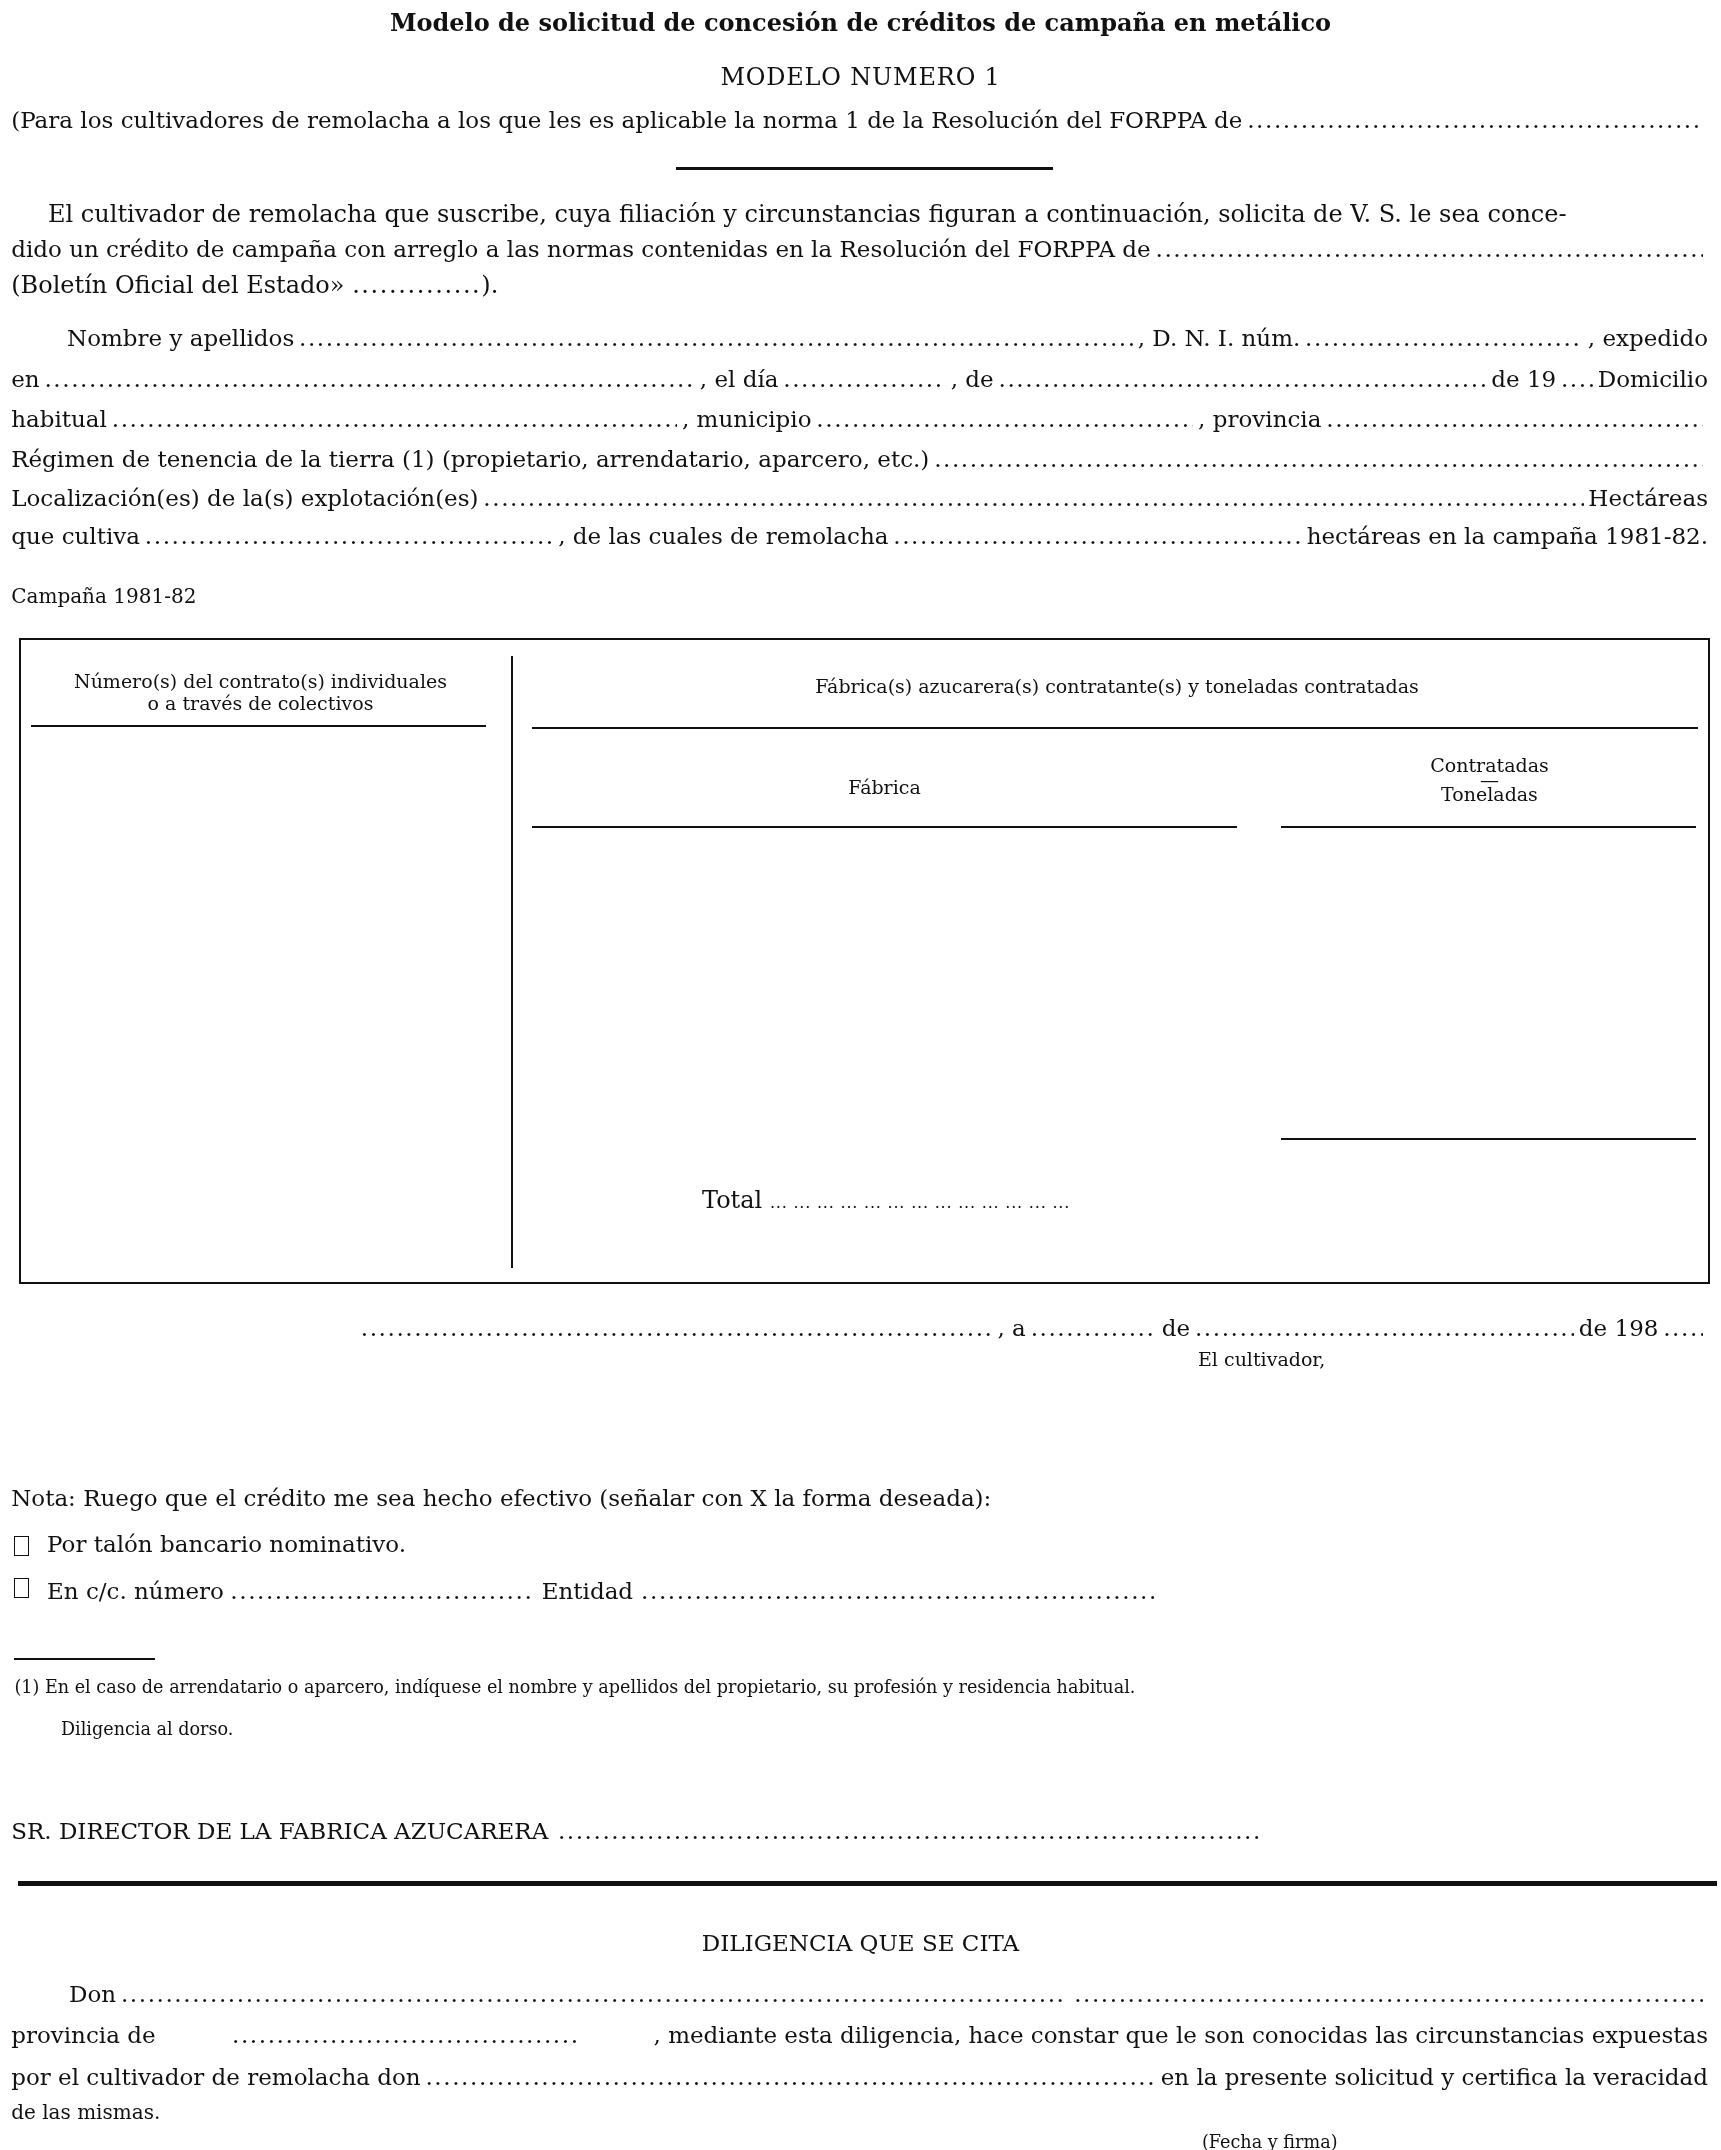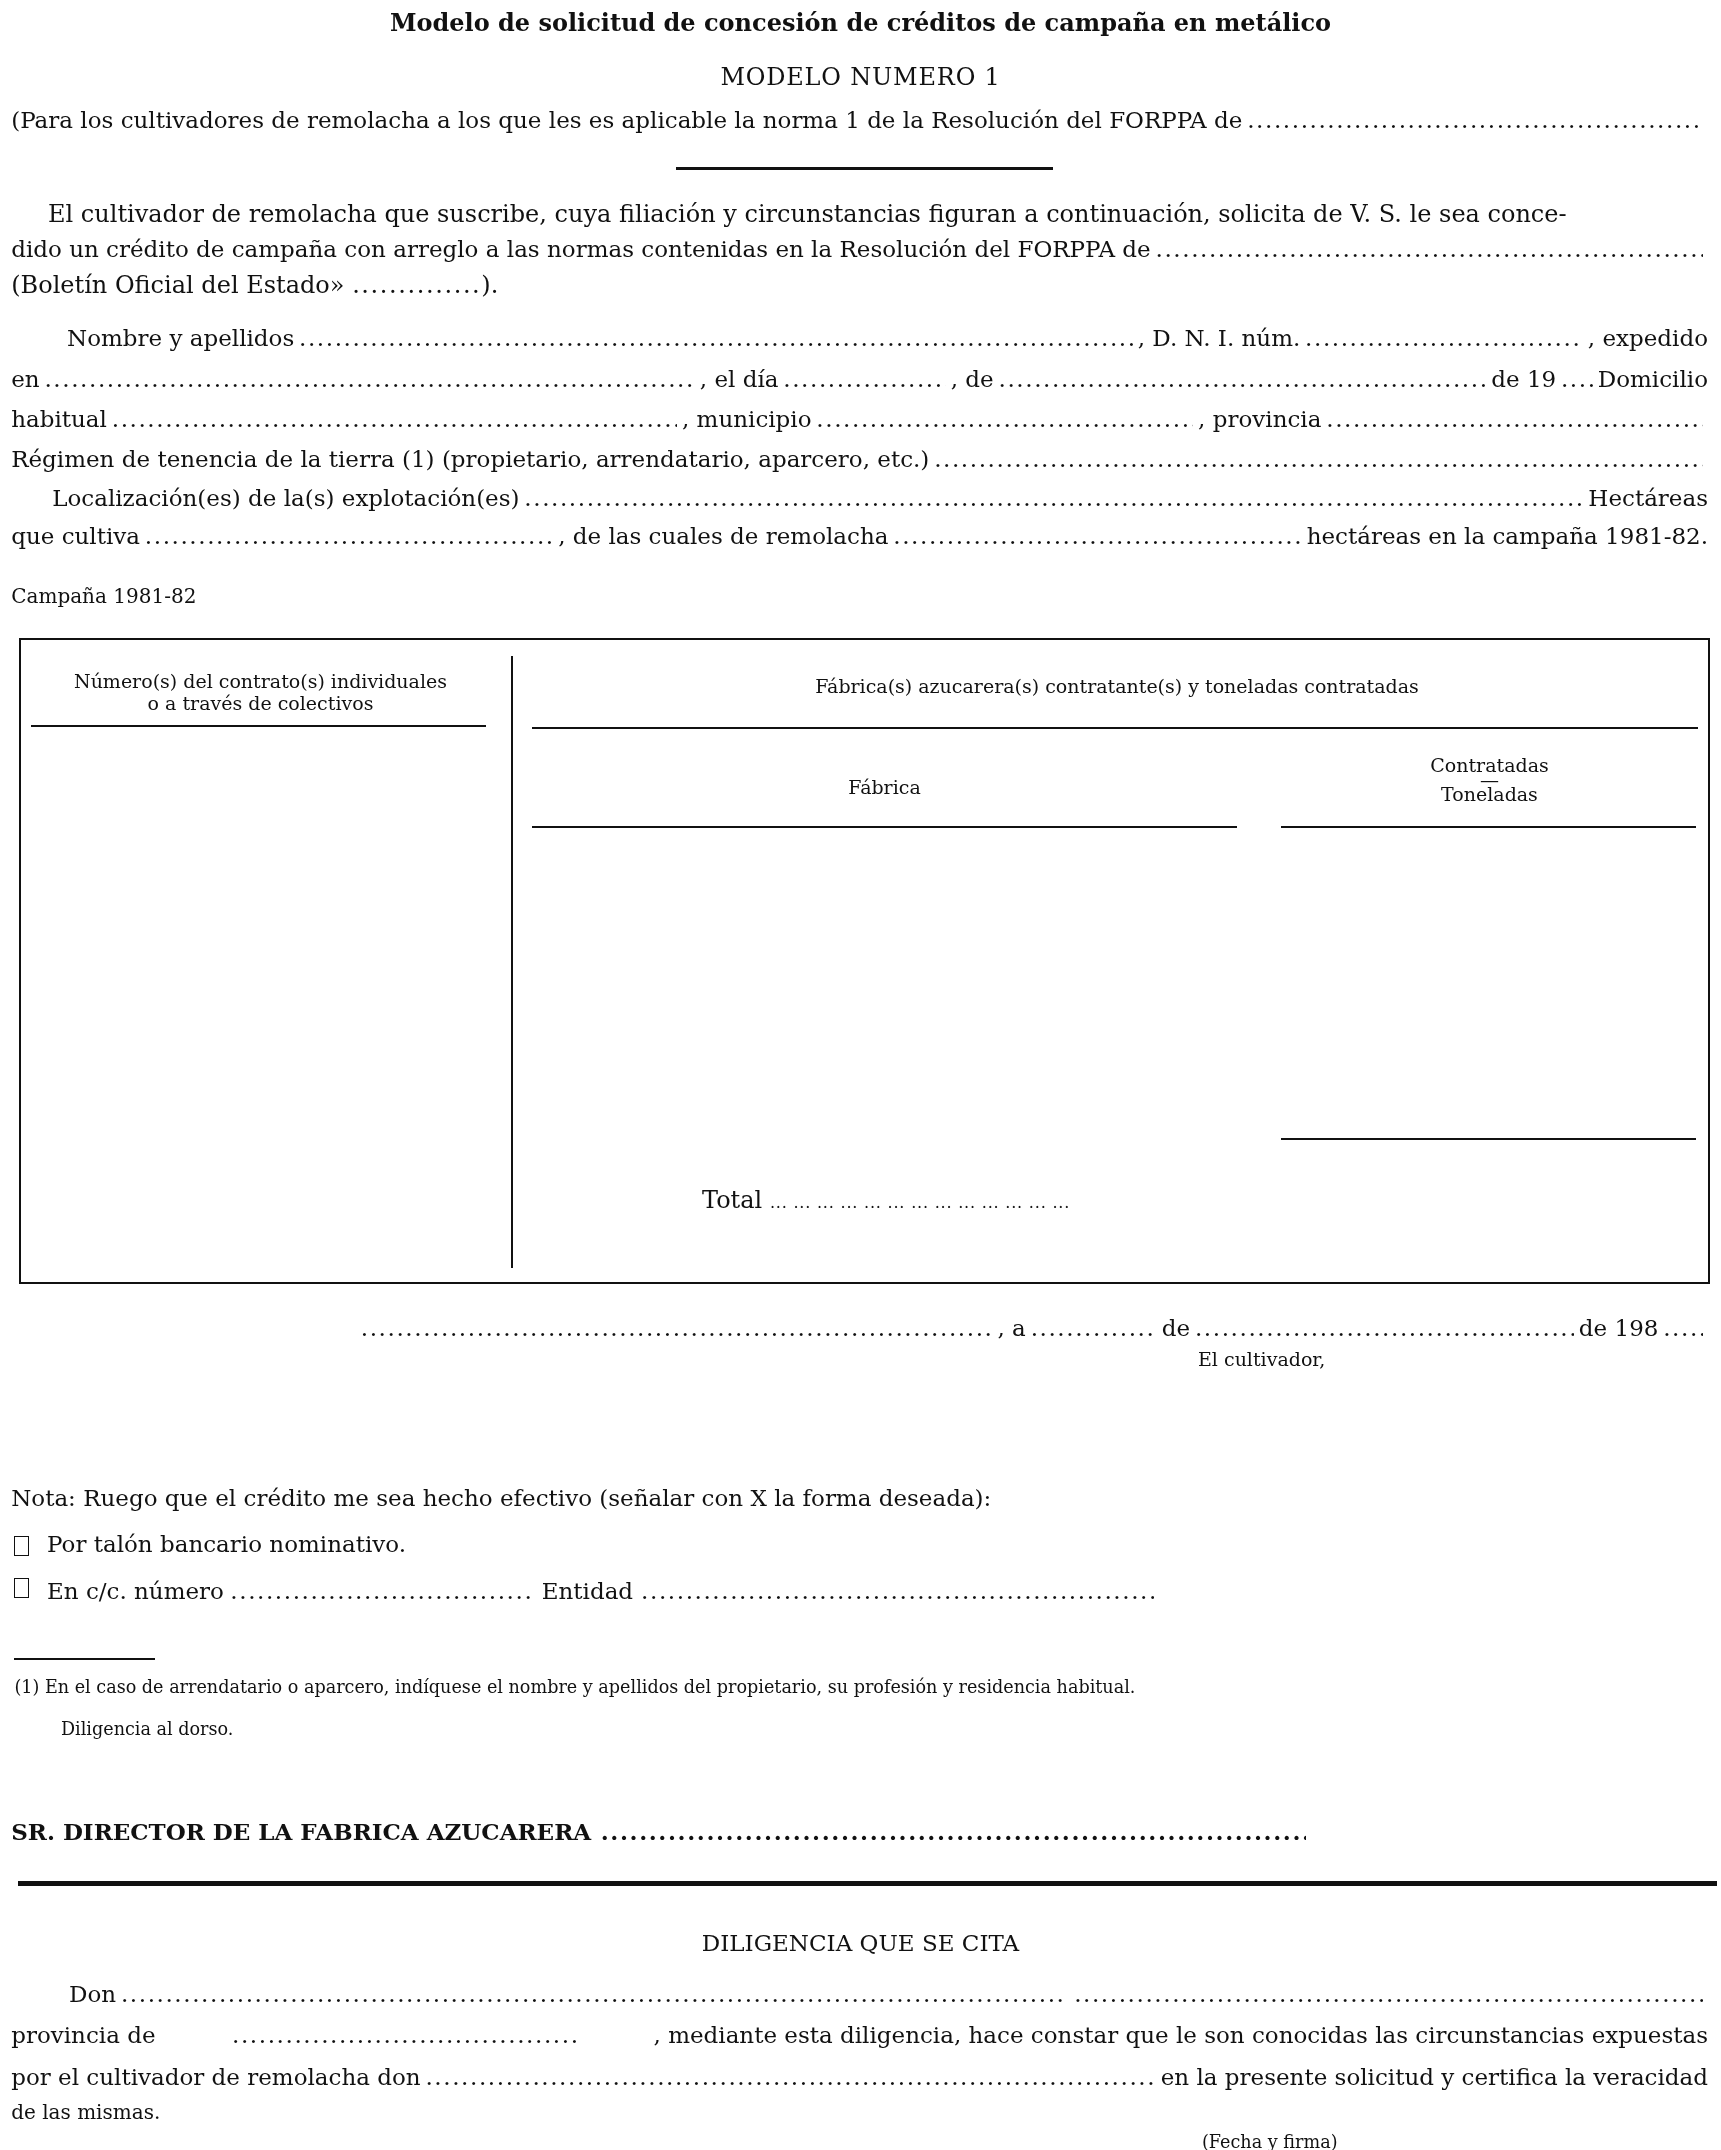--- a/index.html
+++ b/index.html
@@ -65,21 +65,21 @@
   <span class="dots" style="flex:3;"></span>
   <span>, municipio</span>
   <span class="dots" style="flex:2;"></span>
   <span>, provincia</span>
   <span class="dots" style="flex:2;"></span>
 </div>
 <div class="line abs" style="top:442px;">
   <span>Régimen de tenencia de la tierra (1) (propietario, arrendatario, aparcero, etc.)</span>
   <span class="dots"></span>
 </div>
-<div class="line abs" style="top:481px;margin-left:41px;">
+<div class="line abs" style="top:481px;">
   <span>Localización(es) de la(s) explotación(es)</span>
   <span class="dots"></span>
   <span>Hectáreas</span>
 </div>
 <div class="line abs" style="top:519px;">
   <span>que cultiva</span>
   <span class="dots" style="flex:2;"></span>
   <span>, de las cuales de remolacha</span>
   <span class="dots" style="flex:2;"></span>
   <span>hectáreas en la campaña 1981-82.</span>
@@ -139,21 +139,21 @@
   <span>En c/c. número</span>
   <span class="dots" style="flex:0 0 305px; overflow:hidden; letter-spacing:1.6px; margin:0 6.4px;"></span>
   <span>Entidad</span>
   <span class="dots" style="flex:0 0 513px; overflow:hidden; letter-spacing:1.6px; margin-left:8px;"></span>
 </div>
 
 <div class="rule" style="left:14.4px; top:1658px; width:141px; height:1.6px;"></div>
 <div class="abs small bold" style="left:14.4px; top:1677px; font-size:17.6px;">(1)  En el caso de arrendatario o aparcero, indíquese el nombre y apellidos del propietario, su profesión y residencia habitual.</div>
 <div class="abs small bold" style="left:61px; top:1719px; font-size:17.6px;">Diligencia al dorso.</div>
 
-<div class="abs" style="left:11.2px; top:1818px; font-size:23px; width:1363px; display:flex;font-weight:bold;">
+<div class="abs" style="left:11.2px; top:1818px; font-size:23px; width:1363px; display:flex;">
   <span>SR. DIRECTOR DE LA FABRICA AZUCARERA</span>
   <span class="dots" style="flex:0 0 705px; overflow:hidden; letter-spacing:1.6px; margin-left:9.6px;"></span>
 </div>
 
 <div class="rule" style="left:17.6px; top:1881px; width:1699px; height:4.8px;"></div>
 
 <div class="abs" style="left:0; right:0; top:1930px; text-align:center; font-size:23px;">DILIGENCIA QUE SE CITA</div>
 
 <div class="line abs" style="top:1977px; left:69px;">
   <span>Don</span>

